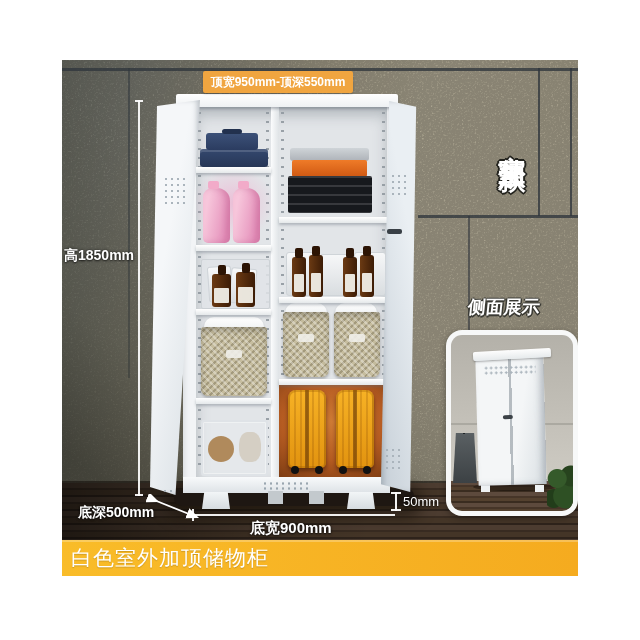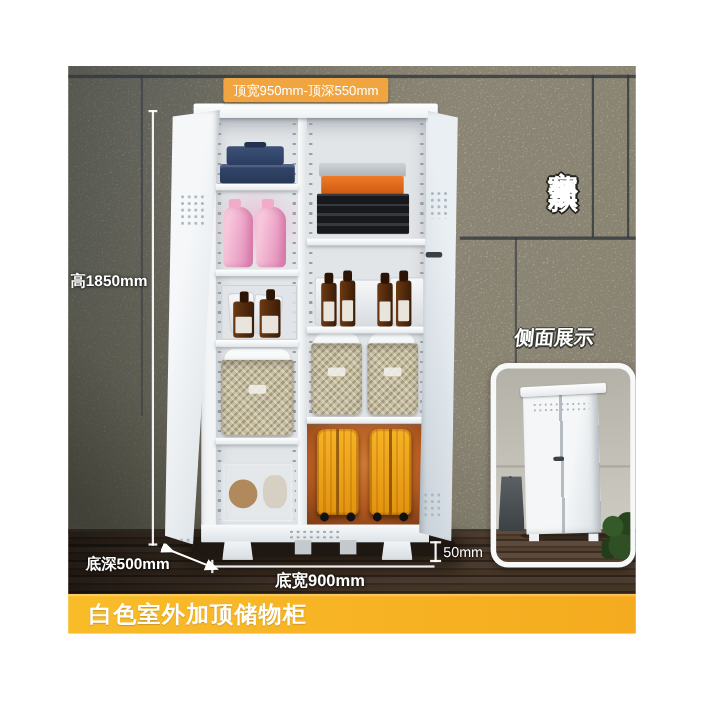--- a/index.html
+++ b/index.html
@@ -142,21 +142,21 @@
   #doorR{left:319px;top:41px;width:37px;height:391px;
     clip-path:polygon(22% 0,95% 1.5%,79% 100%,0 98%);
     background:linear-gradient(260deg,#eaeff3 30%,#c6cfd7);box-shadow:inset 3px 0 5px rgba(110,120,130,.35);}
   #doorRVentTop{left:9px;top:72px;width:18px;height:26px;}
   #doorRVentBot{left:3px;top:346px;width:16px;height:24px;}
   #doorRHandle{left:6px;top:128px;width:15px;height:5px;background:#394046;border-radius:2px;}
 
   
   .ann{color:var(--annotation-text,#fff);text-shadow:0 0 3px rgba(0,0,0,.65),0 1px 2px rgba(0,0,0,.55);white-space:nowrap;}
   #topLbl{left:141px;top:11px;width:150px;height:22px;background:var(--dimension-label-bg,#f0a540);
-    border-radius:2px;color:#fff;font-size:12px;line-height:22px;text-align:center;font-weight:normal;
+    border-radius:2px;color:#fff;font-size:12px;line-height:22px;text-align:center;font-weight:bold;
     box-shadow:0 1px 2px rgba(0,0,0,.25);}
   #vline{left:76px;top:40px;width:2px;height:396px;background:rgba(255,255,255,.92);}
   #vline::before,#vline::after{content:"";position:absolute;left:-3px;width:8px;height:2px;background:rgba(255,255,255,.92);}
   #vline::before{top:0;} #vline::after{bottom:0;}
   #hLbl{left:2px;top:187px;font-size:14px;font-weight:bold;}
   #depthLbl{left:16px;top:444px;font-size:14px;font-weight:bold;}
   #depthArrow{left:84px;top:434px;width:56px;height:28px;}
   #wline{left:130px;top:454px;width:203px;height:2px;background:rgba(255,255,255,.92);}
   #wline::before{content:"";position:absolute;left:0;top:-5px;width:2px;height:12px;background:rgba(255,255,255,.92);}
   #wLbl{left:188px;top:459px;font-size:15px;font-weight:bold;}
@@ -196,21 +196,21 @@
   #insetSink::before{content:"";position:absolute;left:10px;top:-10px;width:2px;height:11px;background:#202426;}
   #insetPlant{left:96px;top:126px;width:34px;height:50px;
     background:radial-gradient(circle at 30% 35%,#355a2a 9px,transparent 10px),
                radial-gradient(circle at 70% 30%,#27431e 10px,transparent 11px),
                radial-gradient(circle at 55% 70%,#2e5024 12px,transparent 13px),
                radial-gradient(circle at 20% 75%,#223d1a 9px,transparent 10px);}
 
   
   #banner{left:62px;top:540px;width:516px;height:36px;display:flex;align-items:center;justify-content:space-between;
     background:linear-gradient(90deg,#f9bc29,var(--banner-bg,#f5ab1f));box-shadow:inset 0 2px 0 rgba(255,255,255,.25);}
-  #bannerName{margin-left:19px;color:var(--banner-name-text,#fff);font-size:21px;font-weight:bold;letter-spacing:1px;
+  #bannerName{margin-left:9px;color:var(--banner-name-text,#fff);font-size:21px;font-weight:normal;letter-spacing:1px;
     text-shadow:0 1px 1px rgba(0,0,0,.18);}
   #bannerSize{margin-right:7px;color:var(--banner-size-text,#e35d05);font-size:23px;font-weight:bold;letter-spacing:.5px;}
 </style>
 </head>
 <body style="--banner-bg: #f5ab1f; --banner-name-text: #ffffff; --banner-size-text: #e35d05; --dimension-label-bg: #f0a540; --annotation-text: #ffffff;">
 
 <div class="page">
   <div class="abs" id="photo">
 
     <div class="abs" id="wall"></div>

